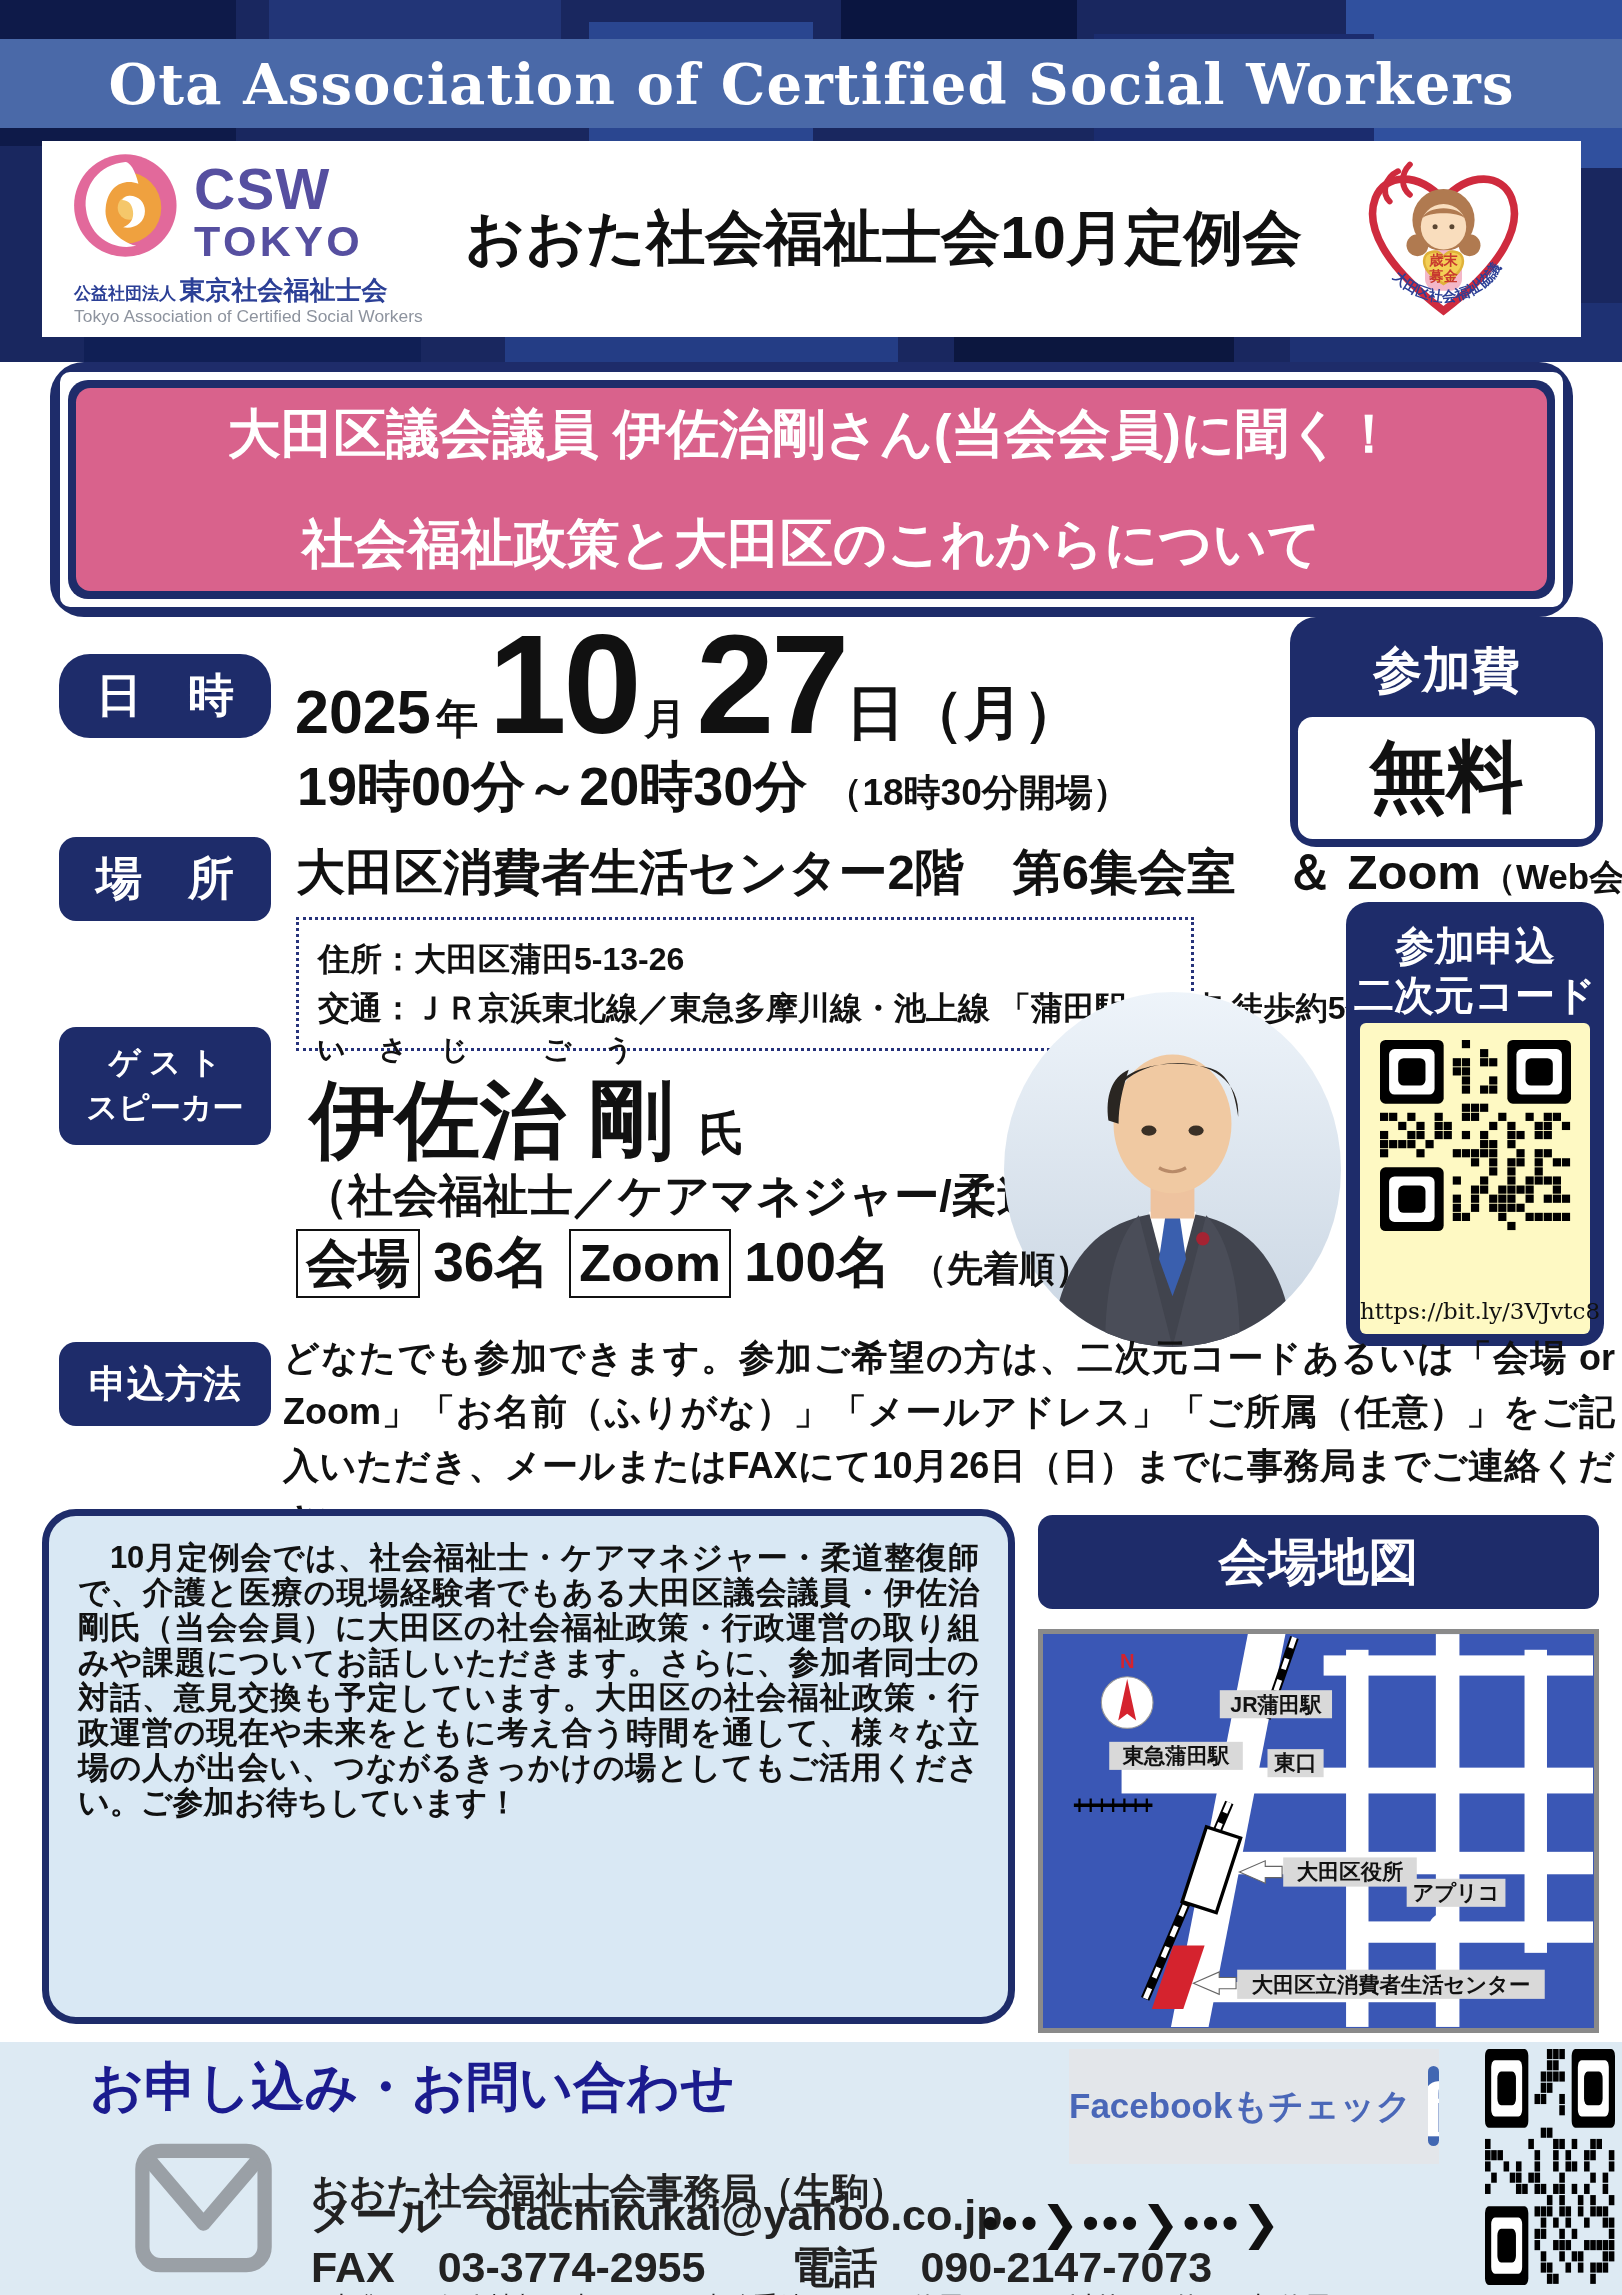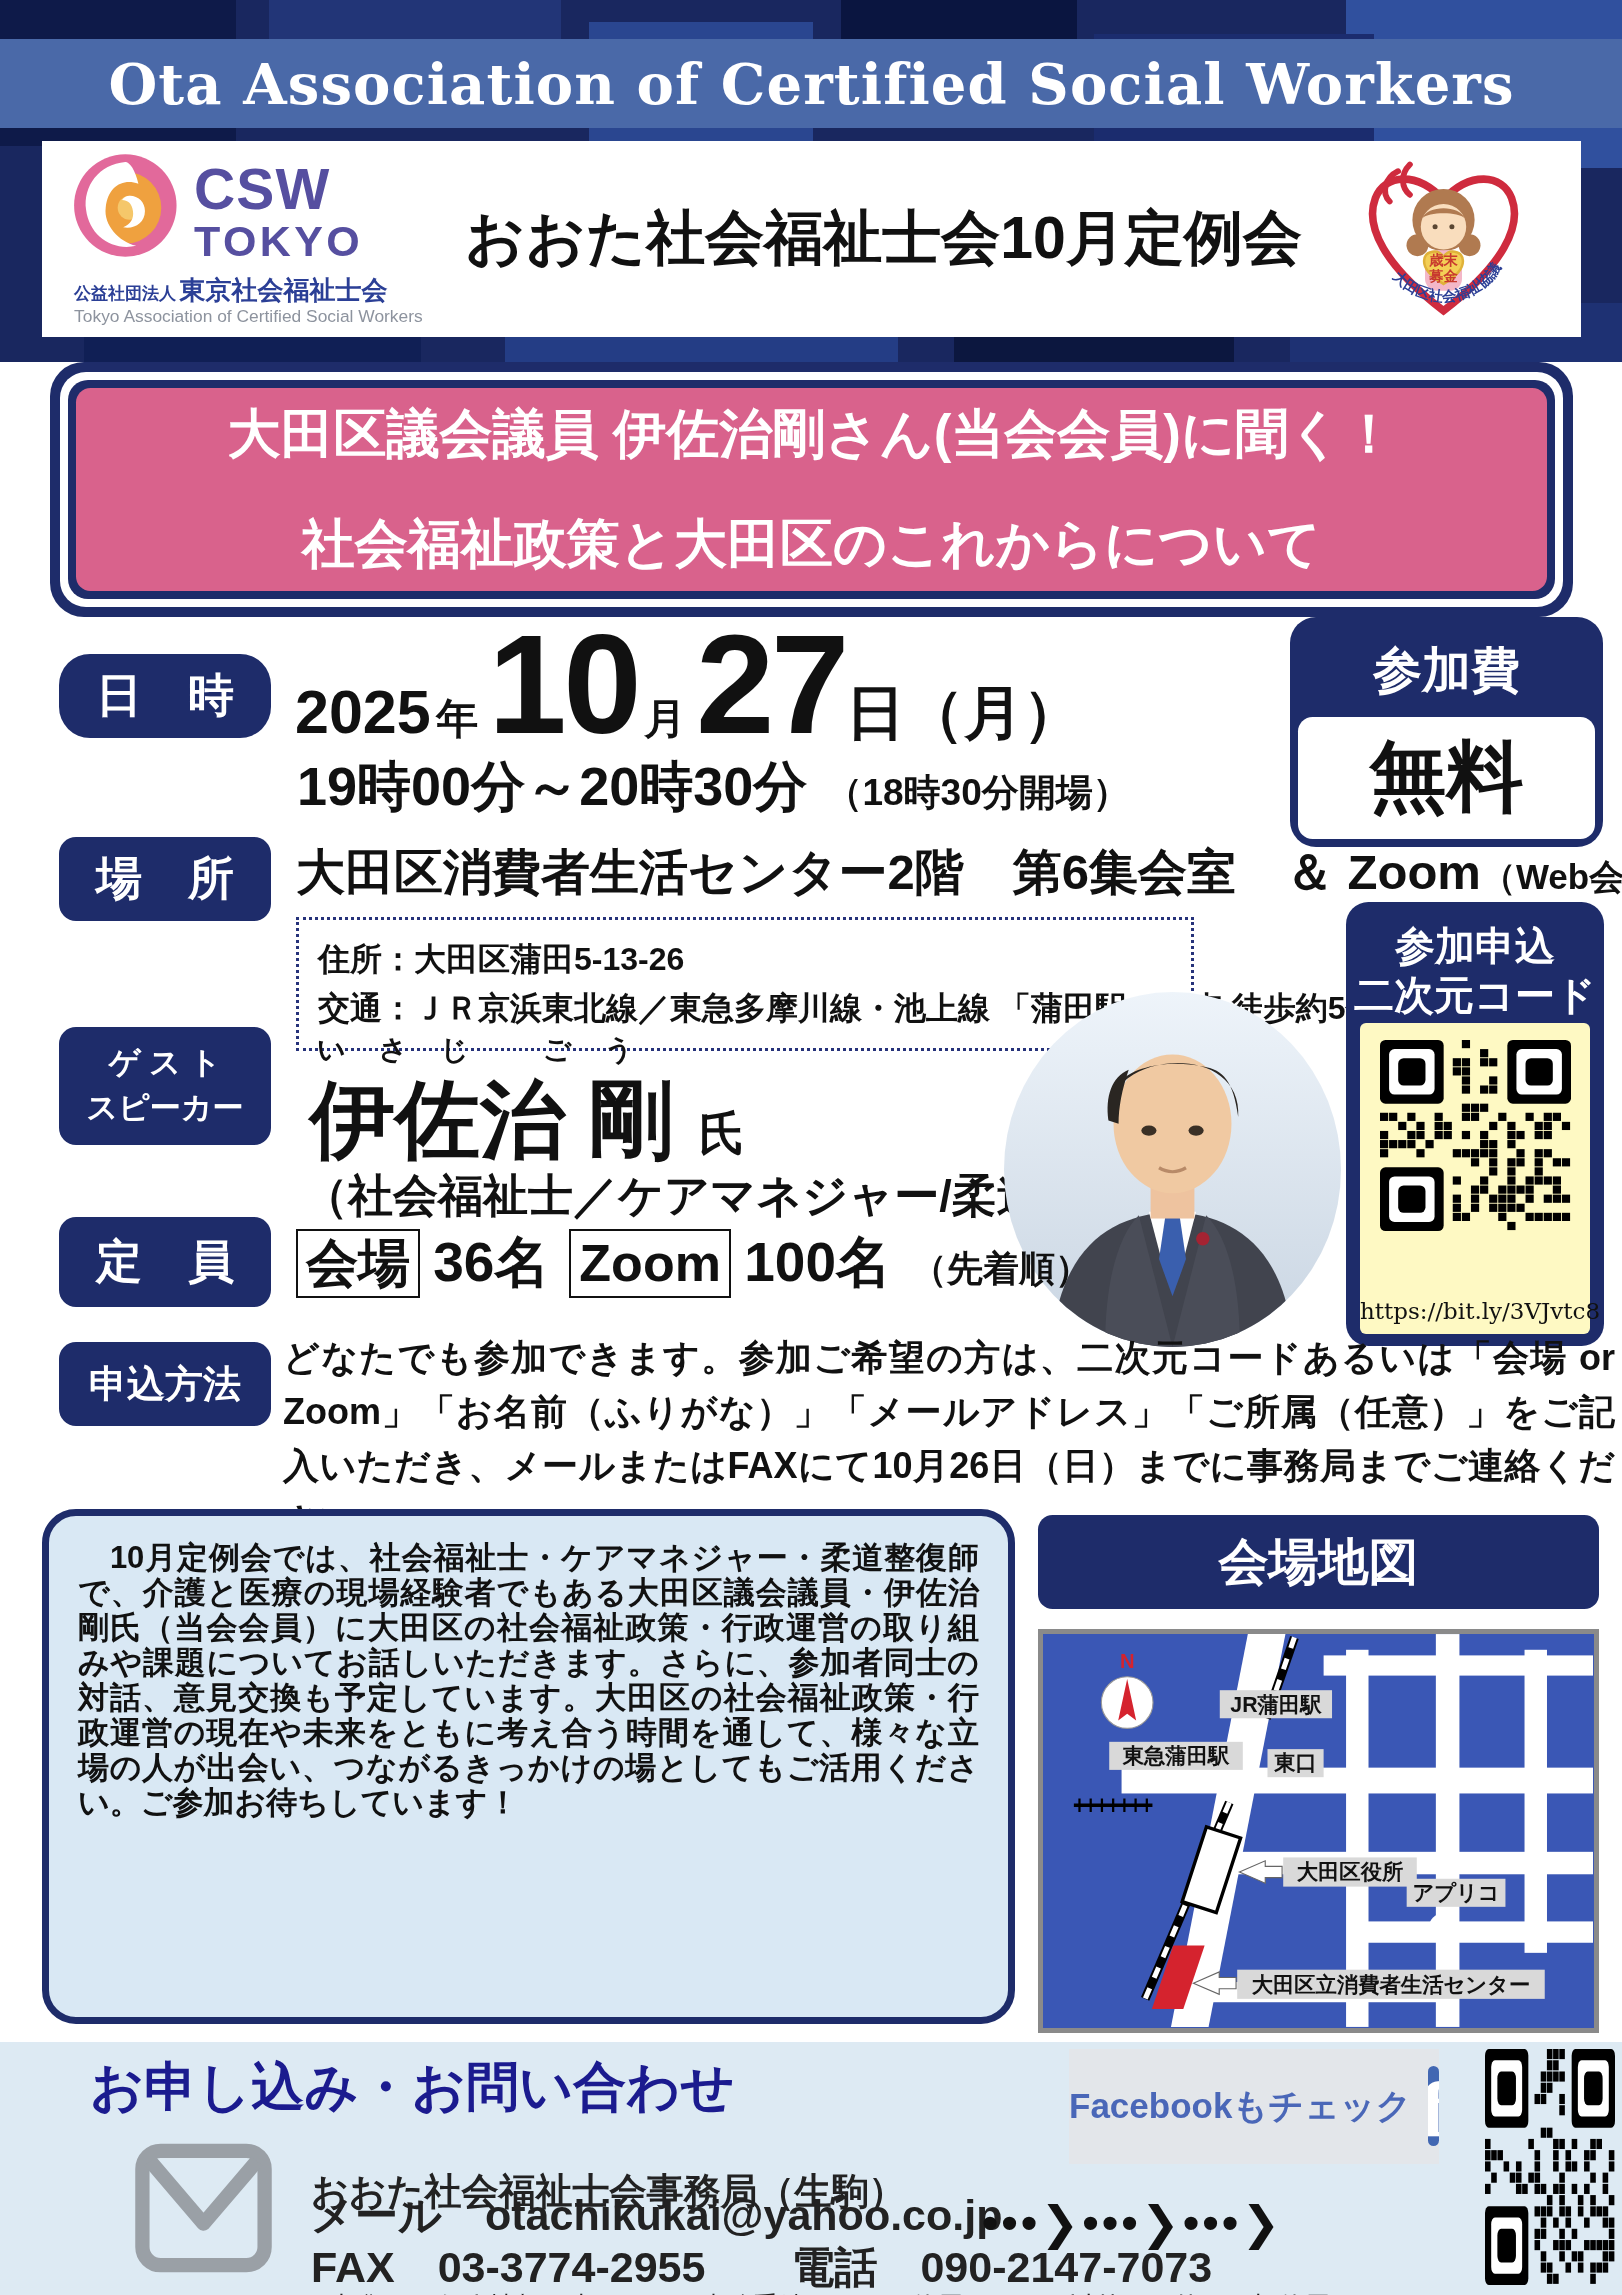--- a/index.html
+++ b/index.html
@@ -29,21 +29,21 @@
   .tokyo-word{position:absolute;left:121px;top:66px;color:#564fa0;font-weight:bold;font-size:43px;letter-spacing:3.4px;}
   .org-jp{position:absolute;left:1.1px;top:122px;color:#2b3f96;font-weight:bold;font-size:26px;white-space:nowrap;}
   .org-jp .prefix{font-size:17px;font-weight:bold;color:#2b3f96;margin-right:3.4px;}
   .org-en{position:absolute;left:1.1px;top:155px;color:#8d939e;font-size:17.4px;white-space:nowrap;}
   .headtitle{position:absolute;left:404px;top:0;width:875px;height:196px;display:flex;align-items:center;justify-content:center;
     font-size:59px;font-weight:bold;color:#111;white-space:nowrap;}
   .badge{position:absolute;right:45px;top:4.5px;}
 
   
   .lead-out{position:absolute;left:50px;top:362px;width:1523px;height:255px;background:#1e2c6a;border-radius:34px;padding:0;box-sizing:border-box;}
-  .lead-w{position:absolute;left:10px;top:10px;right:10px;bottom:10px;background:#fff;border-radius:26px;}
+  .lead-w{position:absolute;left:10px;top:10px;right:10px;bottom:10px;background:#fff;border-radius:10px;}
   .lead-n2{position:absolute;left:8.4px;top:8.4px;right:8.4px;bottom:8.4px;background:#1e2c6a;border-radius:20px;}
   .lead-p{position:absolute;left:7.9px;top:7.9px;right:7.9px;bottom:7.9px;background:#d9628c;border-radius:14.6px;
     display:flex;flex-direction:column;align-items:center;justify-content:center;gap:38px;}
   .lead-p div{color:#fff;font-weight:bold;font-size:53px;white-space:nowrap;}
 
   
   .pill{position:absolute;background:#1e2c6a;color:#fff;font-weight:bold;border-radius:17px;
     display:flex;flex-direction:column;align-items:center;justify-content:center;text-align:center;}
 
   .daterow{position:absolute;left:295px;top:603px;display:flex;align-items:baseline;white-space:nowrap;color:#111;}
@@ -352,21 +352,20 @@
           <rect x="150" y="10" width="50" height="50" rx="6" fill="#fff"></rect>
           <rect x="160" y="20" width="30" height="30" rx="6" fill="#000"></rect>
           <rect x="0" y="140" width="70" height="70" rx="6" fill="#000"></rect>
           <rect x="10" y="150" width="50" height="50" rx="6" fill="#fff"></rect>
           <rect x="20" y="160" width="30" height="30" rx="6" fill="#000"></rect>
         </svg>
       <div class="qr-url">https://bit.ly/3VJvtc8</div>
     </div>
   </div>
 
-  <div class="pill" style="left:59px;top:1217px;width:212px;height:90px;font-size:46px;">定　員</div>
   <div class="caprow">
     <span class="cap-tag">会場</span>
     <span class="cap-val">36名</span>
     <span class="cap-tag">Zoom</span>
     <span class="cap-val">100名</span>
     <span class="cap-note">（先着順）</span>
   </div>
 
   <div class="pill" style="left:59px;top:1342px;width:212px;height:84px;font-size:38px;">申込方法</div>
   <div class="applytext">どなたでも参加できます。参加ご希望の方は、二次元コードあるいは「会場 or Zoom」「お名前（ふりがな）」「メールアドレス」「ご所属（任意）」をご記入いただき、メールまたはFAXにて10月26日（日）までに事務局までご連絡ください。</div>

